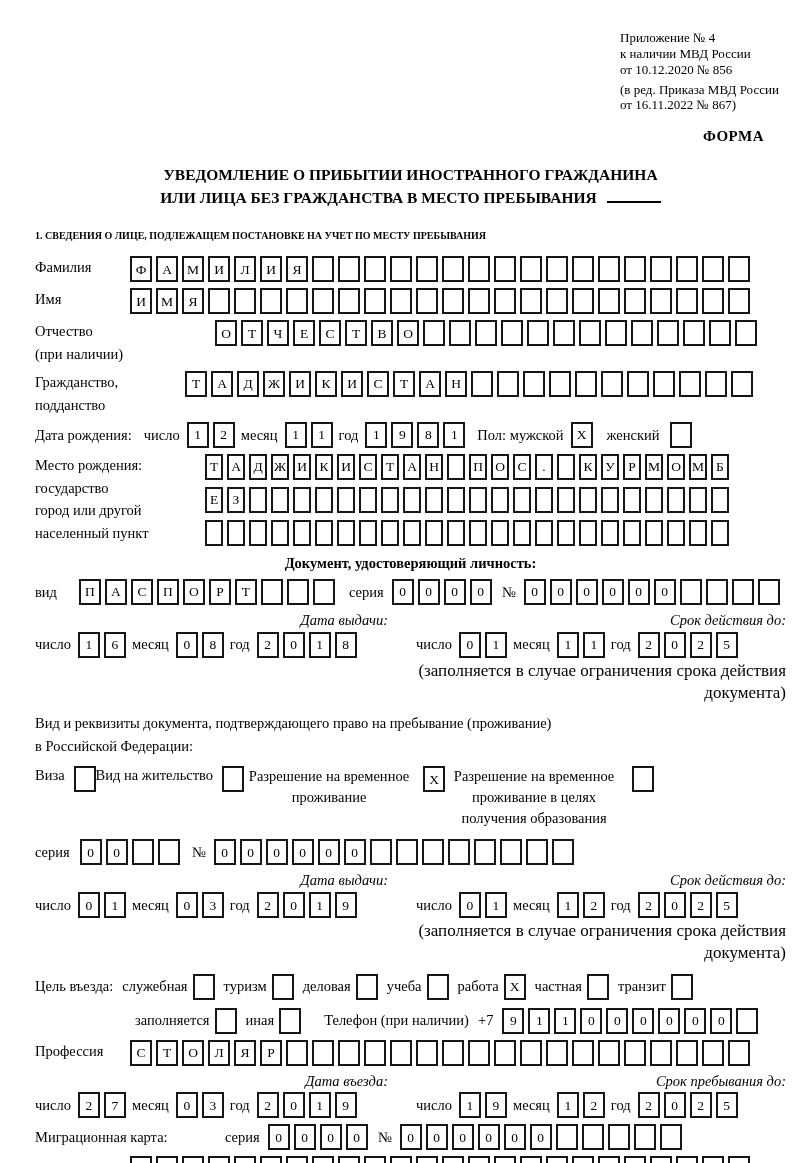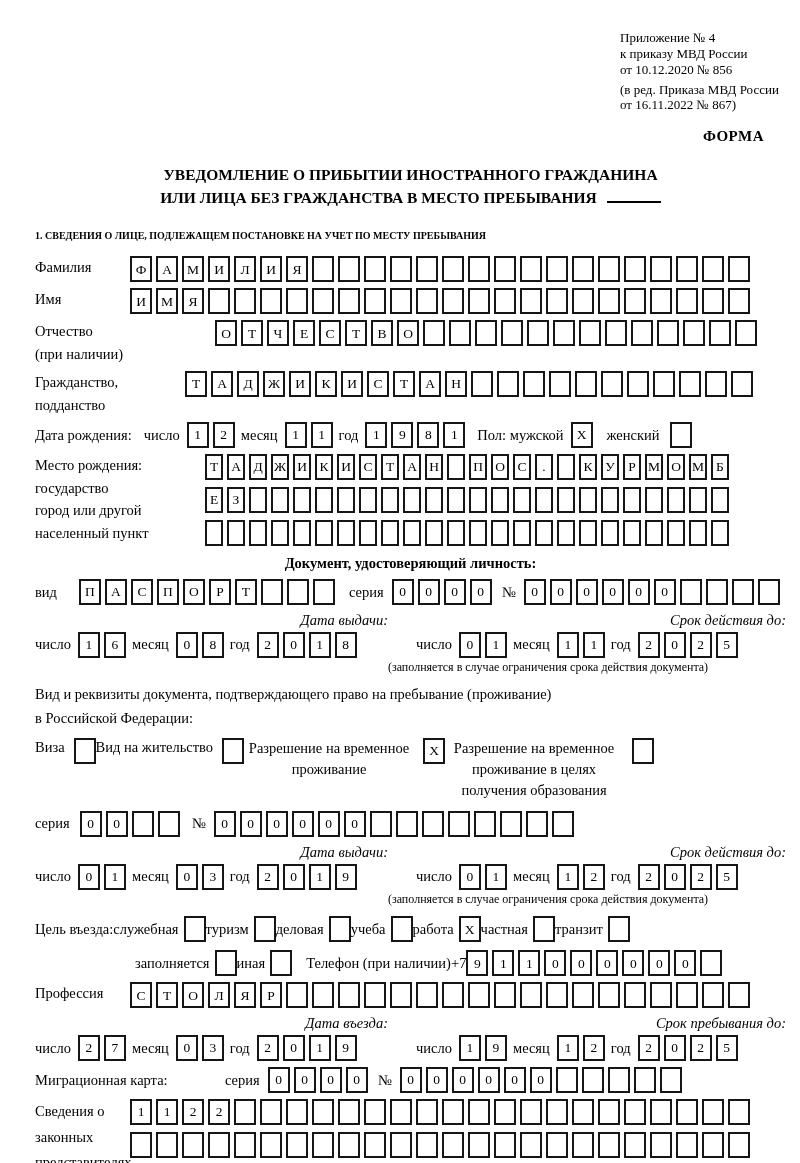--- a/index.html
+++ b/index.html
@@ -29,43 +29,43 @@
     font-size:13.5px;line-height:1;background:#fff;
   }
   .sm .cell{width:14px;}
   .cellcol{display:flex;flex-direction:column;gap:7px;}
   
   .dline{display:inline-flex;align-items:center;gap:6px;white-space:nowrap;}
   .dline .dl{margin-right:1px;}
   .twocol{display:flex;margin-top:6px;}
   .c1{width:47%;} .c2{width:53%;}
   .chead{text-align:right;margin-bottom:2px;font-style:italic;}
-  .note{font-size:12px;text-align:left;margin-top:2px;}
+  .note{font-size:17px;text-align:right;margin-top:2px;}
   .dochead{text-align:center;font-weight:bold;margin-top:8px;}
   .resid-head{margin-top:8px;line-height:1.6;}
   
   .permit{display:flex;align-items:flex-start;margin-top:8px;}
   .popt{display:flex;align-items:flex-start;gap:9px;}
   .popt .txt{text-align:center;line-height:1.45;}
   .t170{width:170px;} .t178{width:178px;}
   
-  .goal{display:flex;align-items:center;gap:0;margin-top:9px;white-space:nowrap;}
+  .goal{display:flex;align-items:center;gap:9px;margin-top:9px;white-space:nowrap;}
   .gitem{display:inline-flex;align-items:center;gap:5px;}
   .goal2{margin-left:100px;margin-top:8px;}
   .phone-lbl{margin-left:14px;}
   .mser{margin-left:40px;}
 </style>
 </head>
 <body>
 
 <div class="page">
 
   <div class="hdr">
     <div>Приложение № 4</div>
-    <div>к приказу МВД России</div>
+    <div>к наличии МВД России</div>
     <div>от 10.12.2020 № 856</div>
     <div class="l2">(в ред. Приказа МВД России</div>
     <div>от 16.11.2022 № 867)</div>
   </div>
   <div class="forma">ФОРМА</div>
 
   <div class="title">
     <div>УВЕДОМЛЕНИЕ О ПРИБЫТИИ ИНОСТРАННОГО ГРАЖДАНИНА</div>
     <div>
       <span>ИЛИ ЛИЦА БЕЗ ГРАЖДАНСТВА В МЕСТО ПРЕБЫВАНИЯ</span><span class="blankline"></span>

